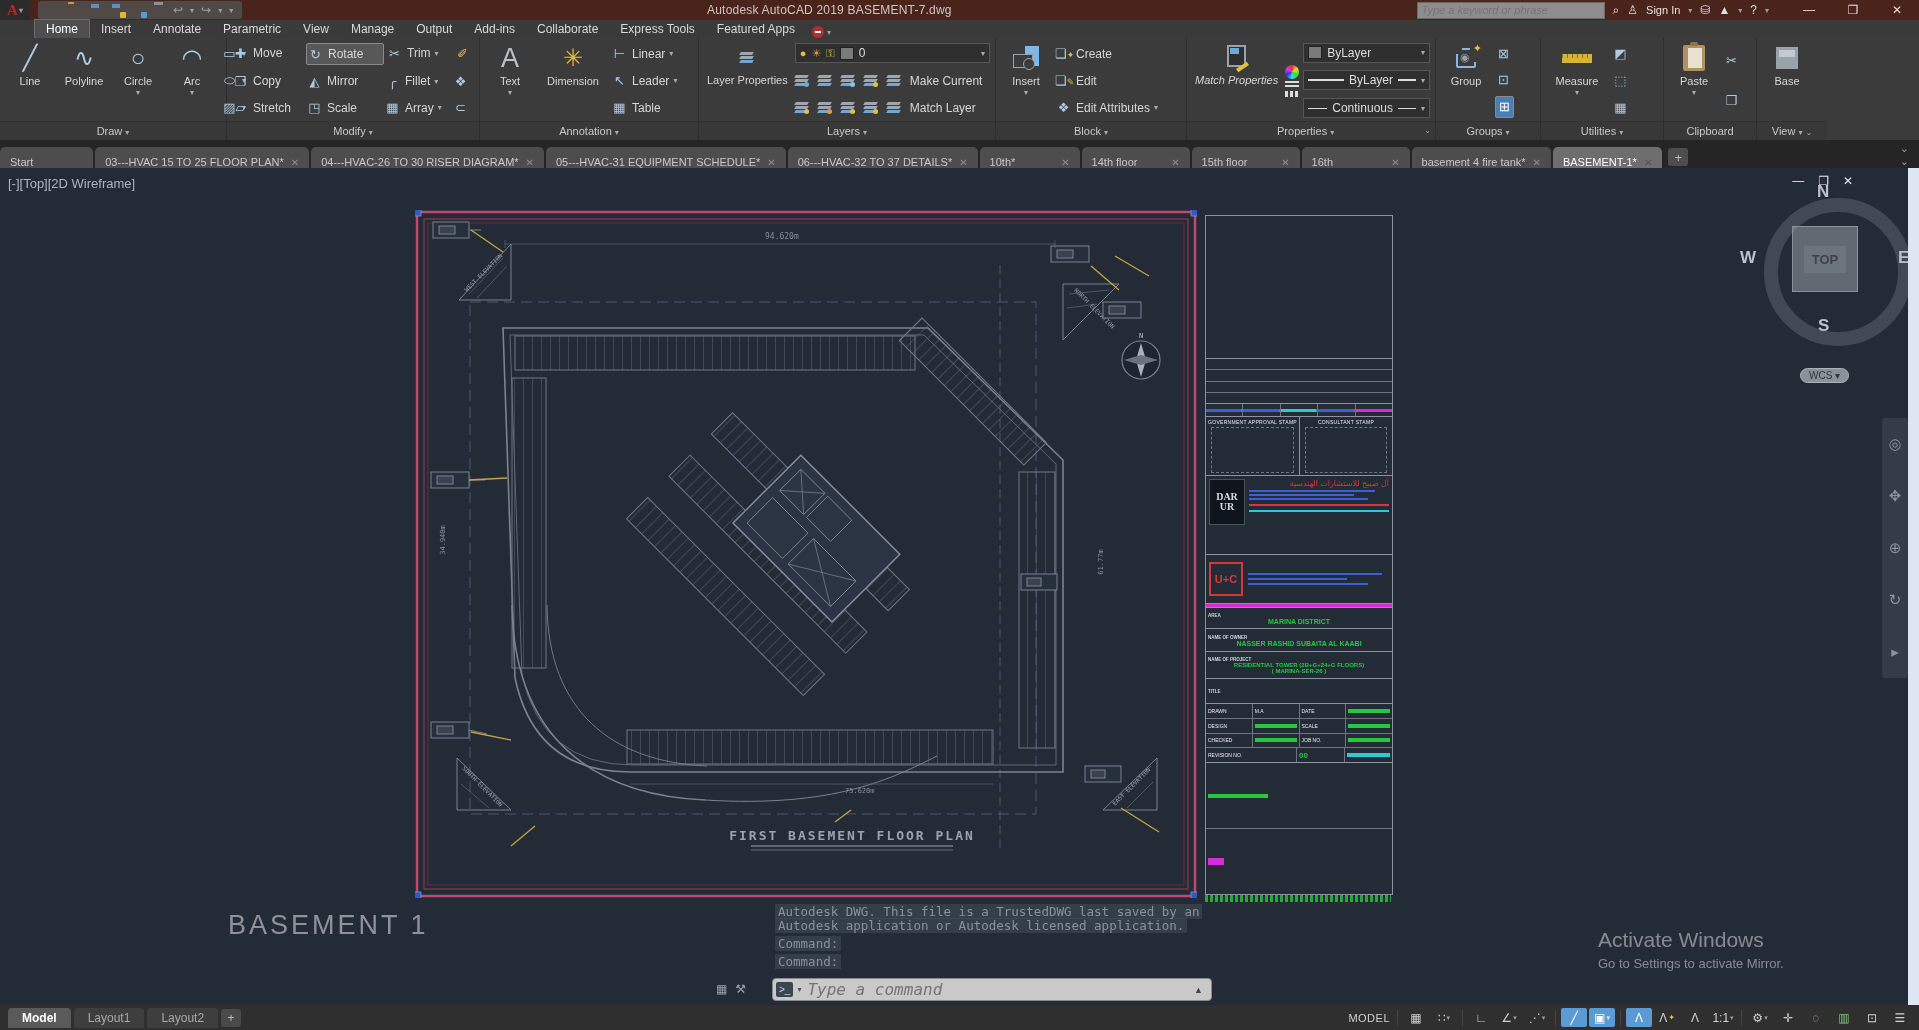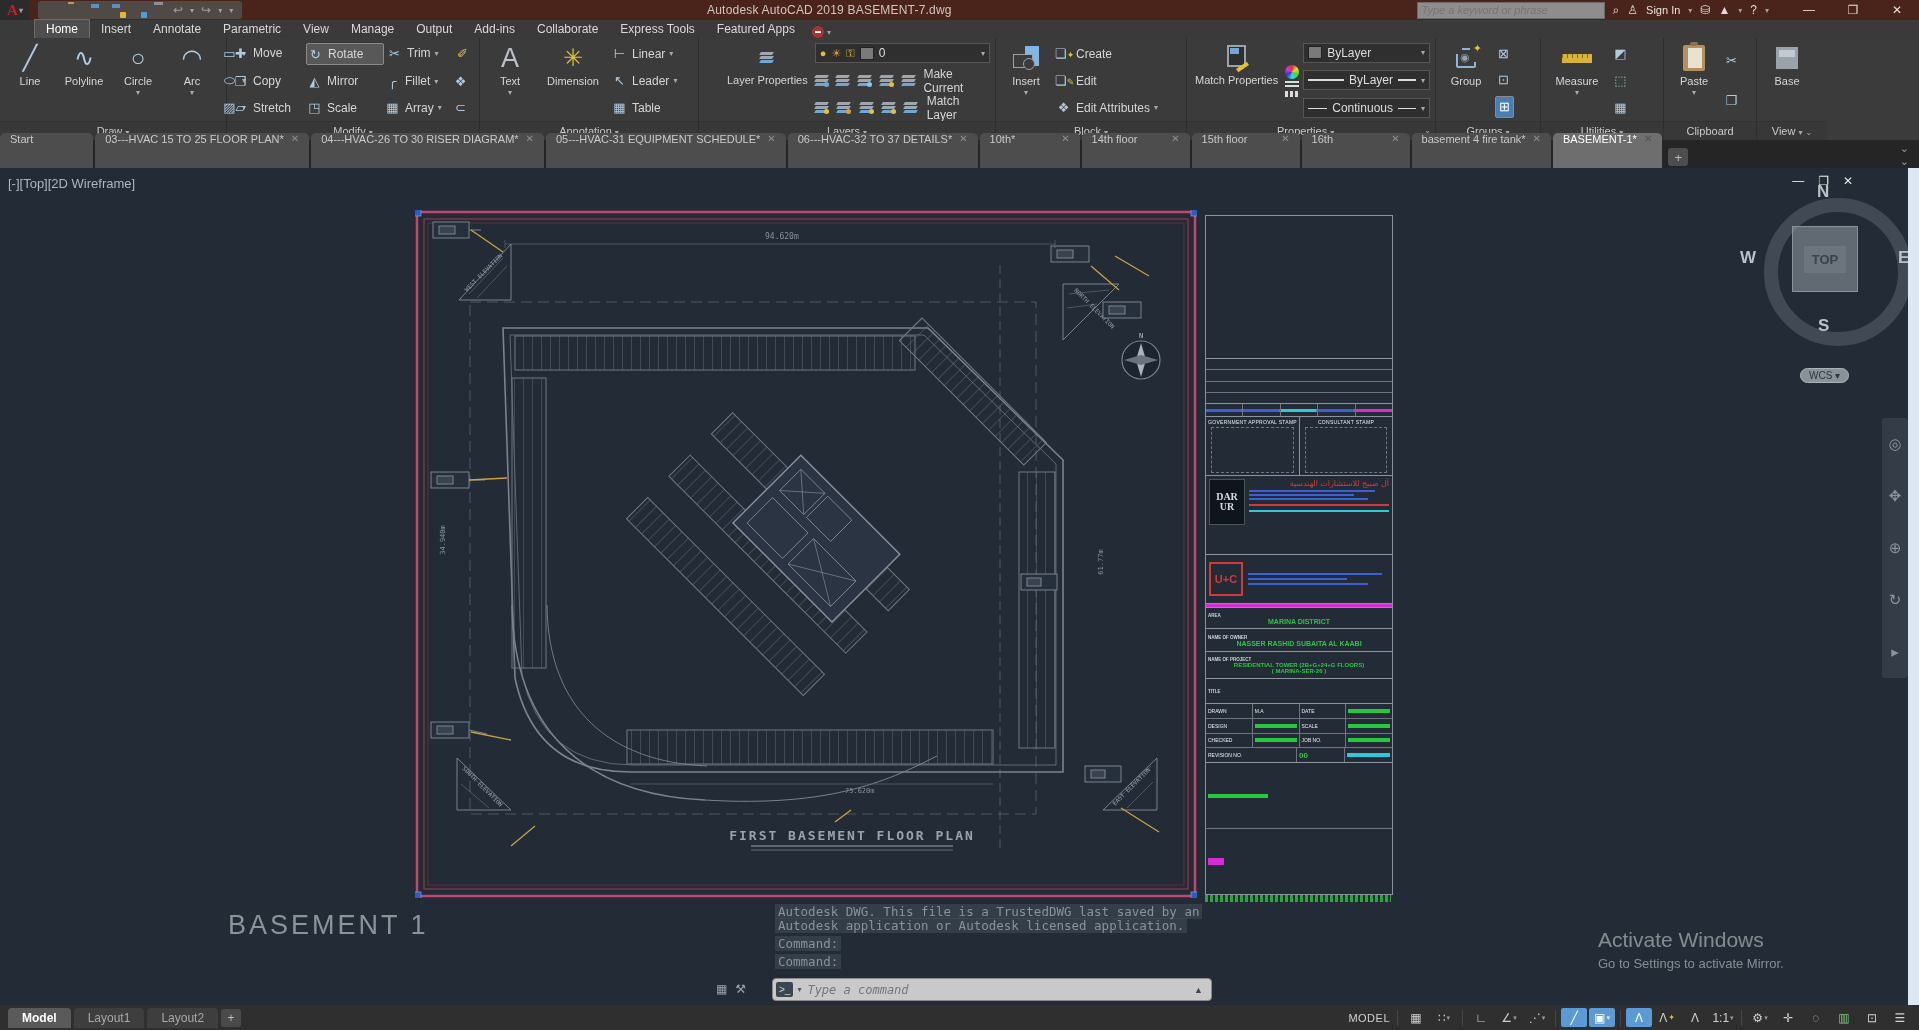--- a/index.html
+++ b/index.html
@@ -76,21 +76,21 @@
   .groupico:before{content:"";position:absolute;inset:2px;border:2px solid #8fb6d9;border-radius:2px;clip-path:polygon(0 0,30% 0,30% 30%,0 30%,0 100%,100% 100%,100% 70%,70% 70%,70% 0);}
   .groupico:after{content:"◉";position:absolute;left:6px;top:5px;color:#9aa2aa;font-size:11px;}
   .star{color:#e3c13a;position:absolute;right:-4px;top:-4px;font-size:11px;}
   .mprop{width:24px;height:26px;position:relative;}
   .mprop:before{content:"";position:absolute;left:2px;top:0;width:15px;height:18px;border:2px solid #9aa2aa;background:#2f2f2f;}
   .mprop i{position:absolute;left:5px;top:3px;width:9px;height:6px;background:#6fa8d6;}
   .mprop:after{content:"";position:absolute;right:0;bottom:2px;width:13px;height:4px;background:#e3c13a;transform:rotate(-35deg);}
 
   
   #filetabs{position:absolute;left:0;top:140px;width:1919px;height:28px;background:#252525;display:flex;align-items:flex-end;}
-  .ftab{display:flex;align-items:flex-start;gap:7px;background:#4d4d4d;color:#c9c9c9;font-size:11px;height:35px;padding:0 10px;margin-right:2px;border-radius:5px 5px 0 0;white-space:nowrap;}
+  .ftab{display:flex;align-items:flex-end;gap:7px;background:#4d4d4d;color:#c9c9c9;font-size:11px;height:21px;padding:0 10px;margin-right:2px;border-radius:5px 5px 0 0;white-space:nowrap;}
   .ftab .x{color:#8f8f8f;font-size:10px;}
   .ftab.active{background:#6e6e6e;color:#fff;}
   .ftab.start{padding-right:60px;}
   .addtab{width:20px;height:18px;background:#4d4d4d;border-radius:3px;color:#bbb;display:flex;align-items:center;justify-content:center;margin:0 0 2px 4px;font-size:13px;}
   .ftchev{margin-left:auto;margin-right:10px;color:#9a9a9a;font-size:11px;}
 
   
   #viewport{position:absolute;left:0;top:168px;width:1919px;height:837px;background:#222b36;overflow:hidden;}
   #vplabel{position:absolute;left:8px;top:8px;color:#aeb6bd;font-size:13px;}
   #vpwinbtns{position:absolute;right:66px;top:6px;color:#e6e6e6;font-size:12px;display:flex;gap:14px;}
@@ -106,21 +106,21 @@
 
   
   #navbar{position:absolute;left:1882px;top:250px;width:26px;height:260px;background:rgba(70,78,88,.5);display:flex;flex-direction:column;align-items:center;justify-content:space-around;color:#8b949d;font-size:15px;border-radius:3px;}
 
   
   .cmdhist{position:absolute;left:775px;width:560px;color:#87929c;font-family:"DejaVu Sans Mono",monospace;font-size:12.5px;}
   .chipbg{background:rgba(68,78,90,.55);display:inline-block;padding:0 3px;}
   #cmdbar{position:absolute;left:772px;top:810px;width:438px;height:21px;background:#c9c9c9;border:1px solid #8a8a8a;border-radius:4px;display:flex;align-items:center;}
   #cmdbar .term{background:#3a4652;color:#cfd6dd;font-size:10px;height:15px;display:flex;align-items:center;padding:0 3px;margin-left:3px;border-radius:2px;}
   #cmdbar .dd{color:#555;font-size:8px;margin:0 4px;}
-  #cmdbar input{flex:1;border:0;outline:0;background:transparent;font-family:"DejaVu Sans Mono",monospace;font-style:italic;font-size:12px;color:#444;}
+  #cmdbar input{flex:1;border:0;outline:0;background:transparent;font-family:"DejaVu Sans Mono",monospace;font-style:italic;font-size:16px;color:#444;}
   #cmdbar .up{color:#444;font-size:9px;margin-right:8px;}
   #cmdtools{position:absolute;left:716px;top:814px;display:flex;gap:8px;color:#9aa2aa;font-size:12px;}
 
   
   #activate{position:absolute;left:1598px;top:760px;color:rgba(255,255,255,.45);}
   #activate .l1{font-size:21px;}
   #activate .l2{font-size:13px;margin-top:4px;}
 
   #basementwm{position:absolute;left:228px;top:742px;color:#8e939a;font-size:27px;letter-spacing:3px;}
 
@@ -360,21 +360,21 @@
               <span class="sico">▦</span>
               <span>Table</span>
             </div>
         </div>
       </div>
       <div class="rlabel"><span>Annotation</span> <span class="dd">▾</span></div>
     </div>
 
     <div class="rpanel" style="width:296px;">
       <div class="rbody">
-        <div class="bigbtn" style="min-width:58px;margin-left:20px;">
+        <div class="bigbtn" style="min-width:58px;">
           <span class="bigico">
               <span class="stk">
                 <i></i>
                 <i></i>
                 <i></i>
               </span>
             </span>
           <span style="text-align:center;line-height:11px;">Layer Properties</span>
         </div>
         <div class="smallcol" style="flex:1;gap:2px;">
@@ -487,21 +487,21 @@
     </div>
 
     <div class="rpanel" style="width:248px;">
       <div class="rbody">
         <div class="bigbtn" style="min-width:62px;">
           <span class="bigico">
               <span class="mprop">
                 <i></i>
               </span>
             </span>
-          <span style="text-align:center;line-height:11px;">Match Properties</span>
+          <span style="text-align:center;line-height:11px;font-style:italic;">Match Properties</span>
         </div>
         <div class="smallcol" style="gap:2px;justify-content:center;">
           <span class="colorwheel"></span>
           <span style="width:14px;height:8px;background:repeating-linear-gradient(#ddd 0 2px,transparent 2px 4px);"></span>
           <span style="width:14px;height:6px;background:repeating-linear-gradient(90deg,#ddd 0 3px,transparent 3px 5px);"></span>
         </div>
         <div class="smallcol" style="flex:1;gap:2px;">
           <div class="combo">
               <span class="swatch"></span>
               <span class="flex">ByLayer</span>

